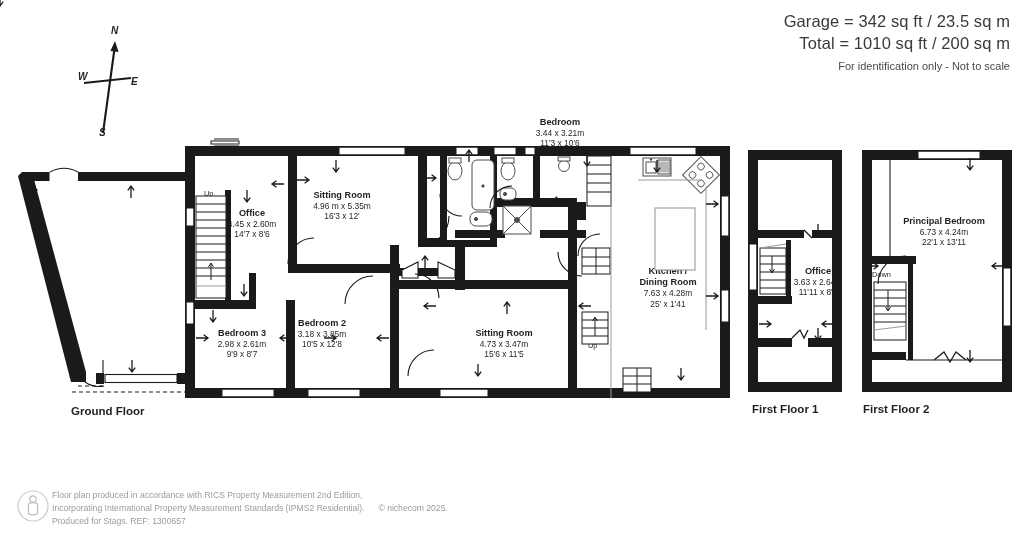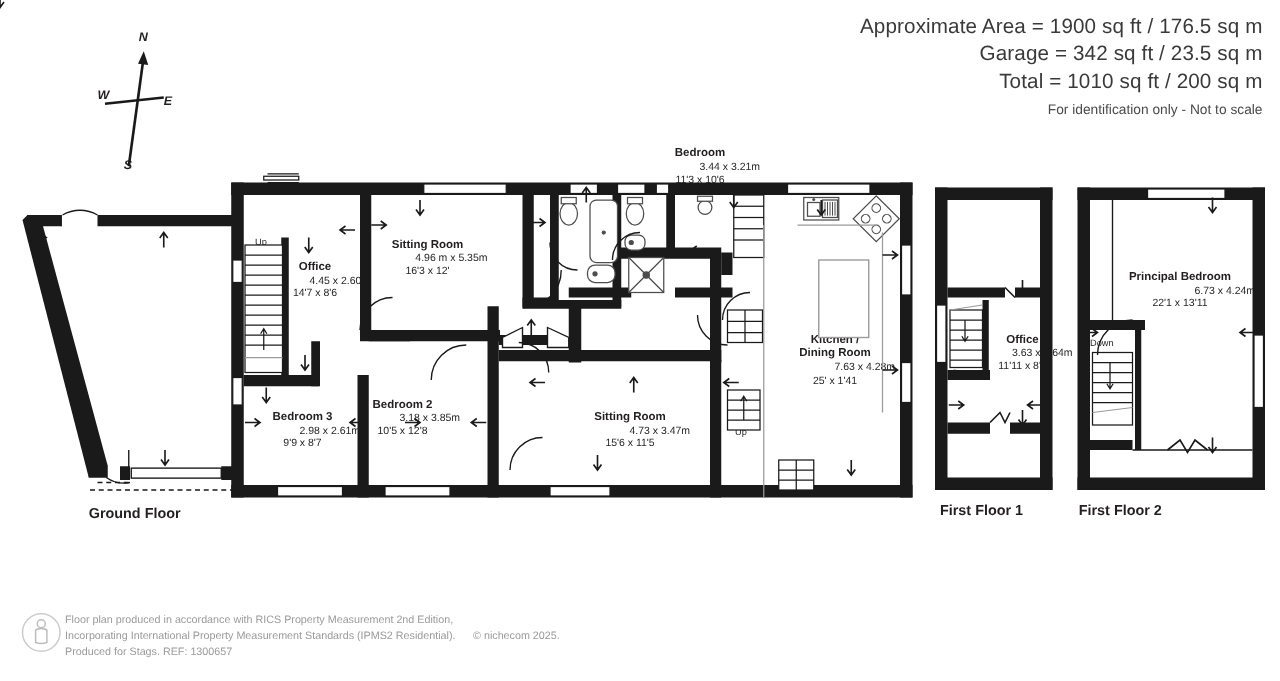--- a/index.html
+++ b/index.html
@@ -29,34 +29,33 @@
   .floor-caption{
     position:absolute;font-size:11.5px;font-weight:bold;color:#231f20;
   }
   #cap-ground{left:71px;top:405px;}
   #cap-ff1{left:752px;top:403px;}
   #cap-ff2{left:863px;top:403px;}
 
   .rl{position:absolute;text-align:center;line-height:1.22;white-space:nowrap;}
   .rl .nm{font-size:9.2px;font-weight:bold;display:block;}
   .rl .nm2{font-size:9.2px;font-weight:bold;display:block;}
-  .rl .dm{font-size:8.4px;display:block;text-align:right;}
+  .rl .dm{font-size:8.4px;display:block;}
   .rl .di{font-size:8.4px;display:block;}
 
   .sl{position:absolute;font-size:7.4px;color:#231f20;font-weight:normal;}
 
   .compass-lbl{position:absolute;font-size:10px;font-weight:bold;font-style:italic;}
 </style>
 </head>
 <body>
 
 <div id="plan-root">
 
   <div class="area-summary">
-    <div class="big">Approximate Area = 1900 sq ft / 176.5 sq m</div>
     <div class="big">Garage = 342 sq ft / 23.5 sq m</div>
     <div class="big">Total = 1010 sq ft / 200 sq m</div>
     <div class="small">For identification only - Not to scale</div>
   </div>
 
   <div class="compass-lbl" style="left:111px;top:25px;">N</div>
   <div class="compass-lbl" style="left:131px;top:76px;">E</div>
   <div class="compass-lbl" style="left:99px;top:127px;">S</div>
   <div class="compass-lbl" style="left:78px;top:71px;">W</div>
 

